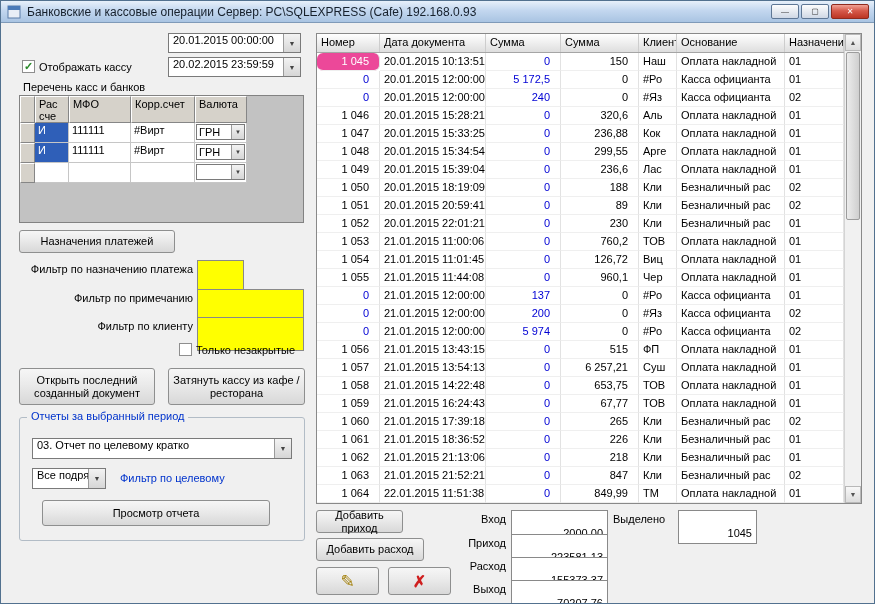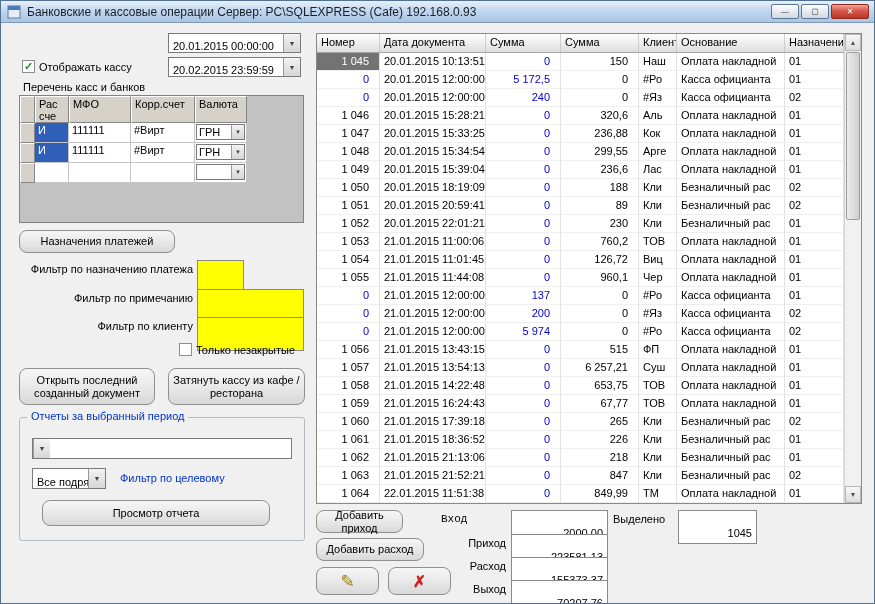--- a/index.html
+++ b/index.html
@@ -21,29 +21,29 @@
   .caption-buttons{margin-left:auto;display:flex;gap:2px;}
   .cap-btn{
     width:28px;height:15px;border:1px solid #5e7795;border-radius:2px;
     background:linear-gradient(#fdfdfd,#cfd8e5);
     display:flex;align-items:center;justify-content:center;
     font-size:8px;color:#333;cursor:default;
   }
   .cap-btn.close{width:38px;color:#fff;border-color:#8e2a1e;background:linear-gradient(#f0a296,#d6594a 45%,#bc3524);}
   
   .btn{
-    position:absolute;border:1px solid #8e8f8f;border-radius:8px;
+    position:absolute;border:1px solid #8e8f8f;border-radius:3px;
     background:linear-gradient(#f6f6f6,#eaeaea 45%,#d8d8d8);
     display:flex;align-items:center;justify-content:center;text-align:center;
     font-size:11px;line-height:13px;padding:1px 4px;cursor:default;
   }
   .lbl{position:absolute;white-space:nowrap;}
   .combo,.dtp{
     position:absolute;height:20px;background:#fff;border:1px solid #7a7a7a;
-    display:flex;align-items:flex-end;
+    display:flex;align-items:flex-start;
   }
   .combo .val,.dtp .val{flex:1;padding:0 4px;overflow:hidden;white-space:nowrap;}
   .combo .arrow,.dtp .arrow{
     width:17px;align-self:stretch;border-left:1px solid #9a9a9a;
     background:linear-gradient(#f3f3f3,#d6d6d6);
     display:flex;align-items:center;justify-content:center;font-size:7px;color:#444;
   }
   .checkbox{position:absolute;display:flex;align-items:center;gap:4px;}
   .checkbox .box{
     width:13px;height:13px;background:#fff;border:1px solid #8e8e8e;
@@ -94,21 +94,21 @@
     border:1px solid #898989;background:#fff;display:flex;overflow:hidden;
   }
   .table-main{flex:1;display:flex;flex-direction:column;overflow:hidden;}
   .thead{display:flex;height:19px;flex:none;background:linear-gradient(#ffffff,#ebebeb 60%,#dedede);border-bottom:1px solid #a5a5a5;}
   .th{padding:2px 4px;border-right:1px solid #cdcdcd;overflow:hidden;white-space:nowrap;}
   .tbody{flex:1;overflow:hidden;}
   .tr{display:flex;height:18px;}
   .td{padding:1px 4px;border-right:1px solid #e2e2e2;border-bottom:1px solid #efefef;overflow:hidden;white-space:nowrap;line-height:15px;}
   .td.num{text-align:right;padding-right:10px;}
   .td.blue{color:#0000d4;}
-  .td.sel{background:#737373;color:#fff;}
+  .td.sel{background:#ec4899;color:#fff;border-radius:6px;}
   .c0{width:63px;flex:none;}
   .c1{width:106px;flex:none;}
   .c2{width:75px;flex:none;}
   .c3{width:78px;flex:none;}
   .c4{width:38px;flex:none;}
   .c5{width:108px;flex:none;}
   .c6{flex:1;}
   
   .vscroll{width:17px;flex:none;background:#f1f1f1;border-left:1px solid #d4d4d4;display:flex;flex-direction:column;}
   .sb-btn{height:17px;flex:none;background:linear-gradient(#f8f8f8,#dddddd);border:1px solid #b8b8b8;display:flex;align-items:center;justify-content:center;font-size:7px;color:#555;}
@@ -231,20 +231,21 @@
 <div class="btn" style="left:18px;top:367px;width:136px;height:37px;">
   <span>Открыть последний созданный документ</span>
 </div>
 <div class="btn" style="left:167px;top:367px;width:137px;height:37px;">
   <span>Затянуть кассу из кафе / ресторана</span>
 </div>
 
 <div class="groupbox">
   <div class="legend">Отчеты за выбранный период</div>
   <div class="combo" style="left:12px;top:20px;width:260px;height:21px;">
+    <span class="val">03. Отчет по целевому кратко</span>
     <span class="arrow">▼</span>
   </div>
   <div class="combo" style="left:12px;top:50px;width:74px;height:21px;">
     <span class="val">Все подря</span>
     <span class="arrow">▼</span>
   </div>
   <div class="lbl link" style="left:100px;top:54px;">Фильтр по целевому</div>
   <div class="btn" style="left:22px;top:82px;width:228px;height:26px;">
     <span>Просмотр отчета</span>
   </div>
@@ -507,21 +508,21 @@
 <div class="btn" style="left:315px;top:537px;width:108px;height:23px;">
   <span>Добавить расход</span>
 </div>
 <div class="btn" style="left:315px;top:566px;width:63px;height:28px;">
   <span class="icon-pencil">✎</span>
 </div>
 <div class="btn" style="left:387px;top:566px;width:63px;height:28px;">
   <span class="icon-x">✗</span>
 </div>
 
-<div class="lbl" style="left:440px;top:512px;width:65px;font-family:Liberation Mono, monospace;">Вход</div>
+<div class="lbl" style="left:440px;top:512px;width:65px;text-align:right;">Вход</div>
 <div class="field" style="left:510px;top:509px;width:97px;">2000,00</div>
 
 <div class="lbl" style="left:440px;top:536px;width:65px;text-align:right;">Приход</div>
 <div class="field" style="left:510px;top:533px;width:97px;">223581,13</div>
 
 <div class="lbl" style="left:440px;top:559px;width:65px;text-align:right;">Расход</div>
 <div class="field" style="left:510px;top:556px;width:97px;">155373,37</div>
 
 <div class="lbl" style="left:440px;top:582px;width:65px;text-align:right;">Выход</div>
 <div class="field" style="left:510px;top:579px;width:97px;">70207,76</div>

